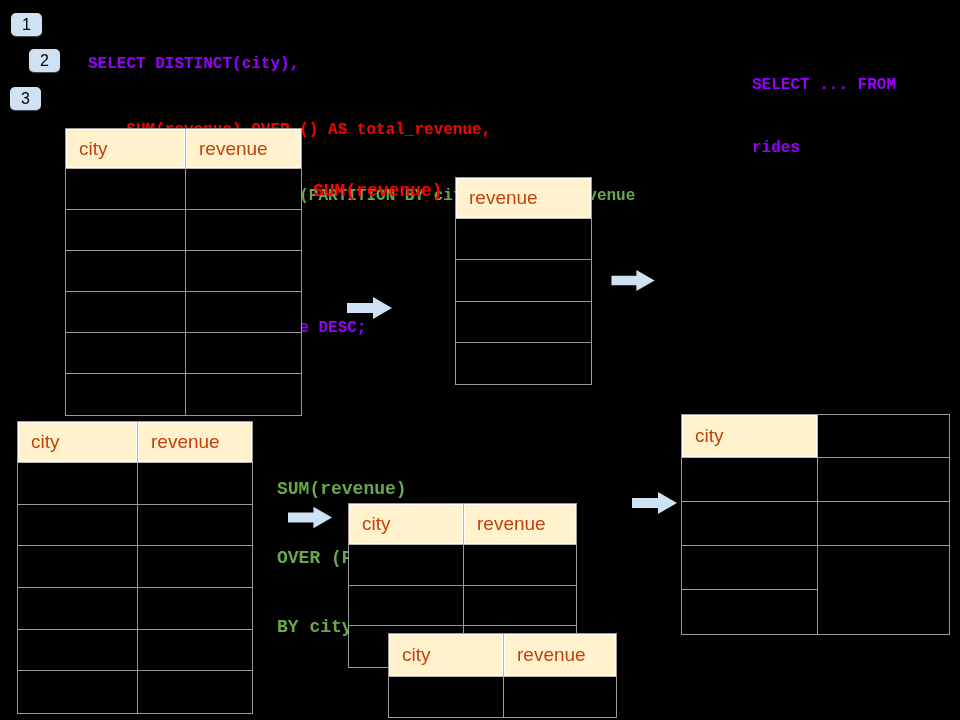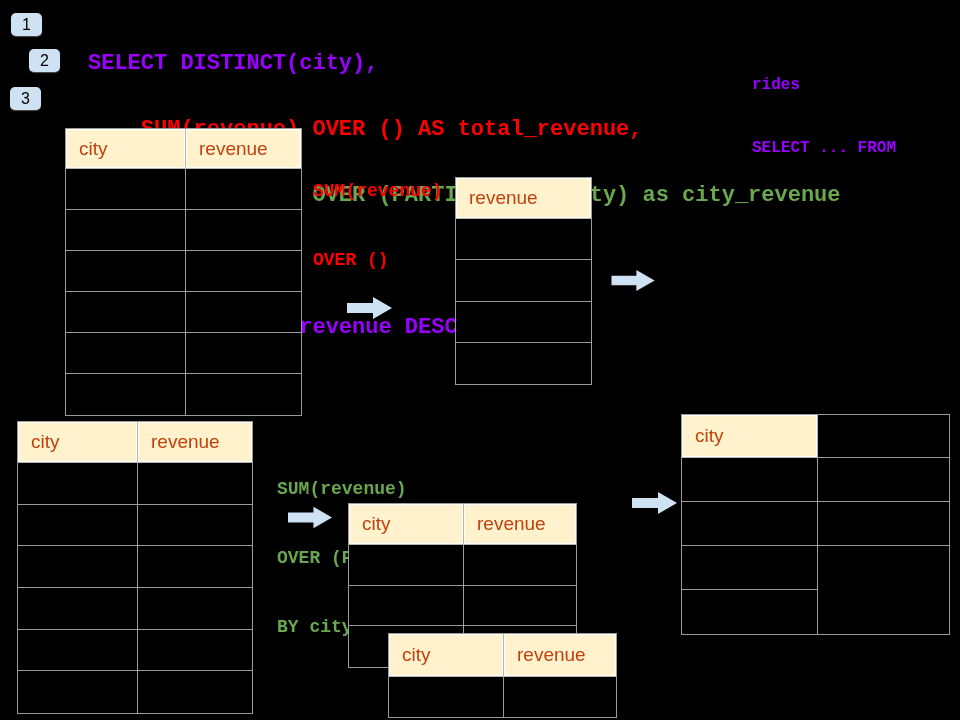--- a/index.html
+++ b/index.html
@@ -8,21 +8,21 @@
     overflow:hidden; font-family:"Liberation Sans", sans-serif;
   }
   
   .badge {
     position:absolute; width:31px; height:23px; background:#cfe2f3;
     border-radius:5px; display:flex; align-items:center; justify-content:center;
     color:#000; font-size:16px; box-shadow:0 1px 1px rgba(130,130,130,.6);
   }
   
   .code { position:absolute; font-family:"Liberation Mono","DejaVu Sans Mono",monospace; font-weight:bold; white-space:pre; }
-  #main-code { left:88px; top:9px; font-size:22px; line-height:22px; }
+  #main-code { left:88px; top:9px; font-size:16px; line-height:22px; }
   .clr-purple { color:#9900ff; }
   .clr-red    { color:#ff0000; }
   .clr-green  { color:#6aa84f; }
   #from-note  { left:752px; top:33px; font-size:16px; line-height:21px; }
   #total-label { left:313px; top:134px; font-size:18px; line-height:23px; }
   #partition-label { left:277px; top:432px; font-size:18px; line-height:23px; }
   
   .tbl { position:absolute; display:grid; box-sizing:border-box; border:1px solid #9b9b9b; background:#000; }
   .tbl > div { box-sizing:border-box; border-right:1px solid #9b9b9b; border-bottom:1px solid #9b9b9b; }
   .th {
@@ -49,27 +49,26 @@
 
   <div class="code" id="main-code">
     <div class="clr-purple">SELECT DISTINCT(city),</div>
     <div class="clr-red">    SUM(revenue) OVER () AS total_revenue,</div>
     <div class="clr-green">    SUM(revenue) OVER (PARTITION BY city) as city_revenue</div>
     <div class="clr-purple">  FROM rides</div>
     <div class="clr-purple">  ORDER by city_revenue DESC;</div>
   </div>
 
   <div class="code clr-purple" id="from-note">
+    <div>SELECT ... FROM</div>
     <div>rides</div>
-    <div>SELECT ... FROM</div>
   </div>
 
   <div class="code clr-red" id="total-label">
     <div>SUM(revenue)</div>
-    <div>OVER ()</div>
   </div>
 
   <div class="code clr-green" id="partition-label">
     <div>SUM(revenue)</div>
     <div>OVER (PARTITION</div>
     <div>BY city)</div>
   </div>
 
   <div class="tbl c2" style="left:65px;top:128px;width:237px;height:288px;grid-template-columns:120px 1fr;grid-template-rows:40px repeat(6,1fr);">
     <div class="th">city</div>

